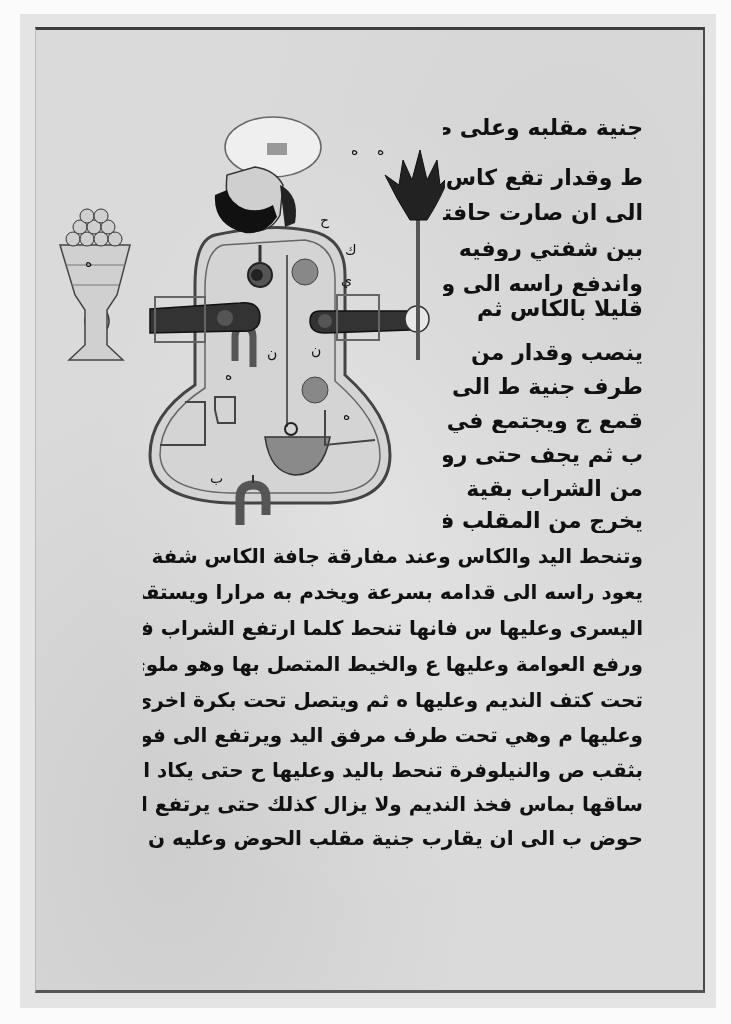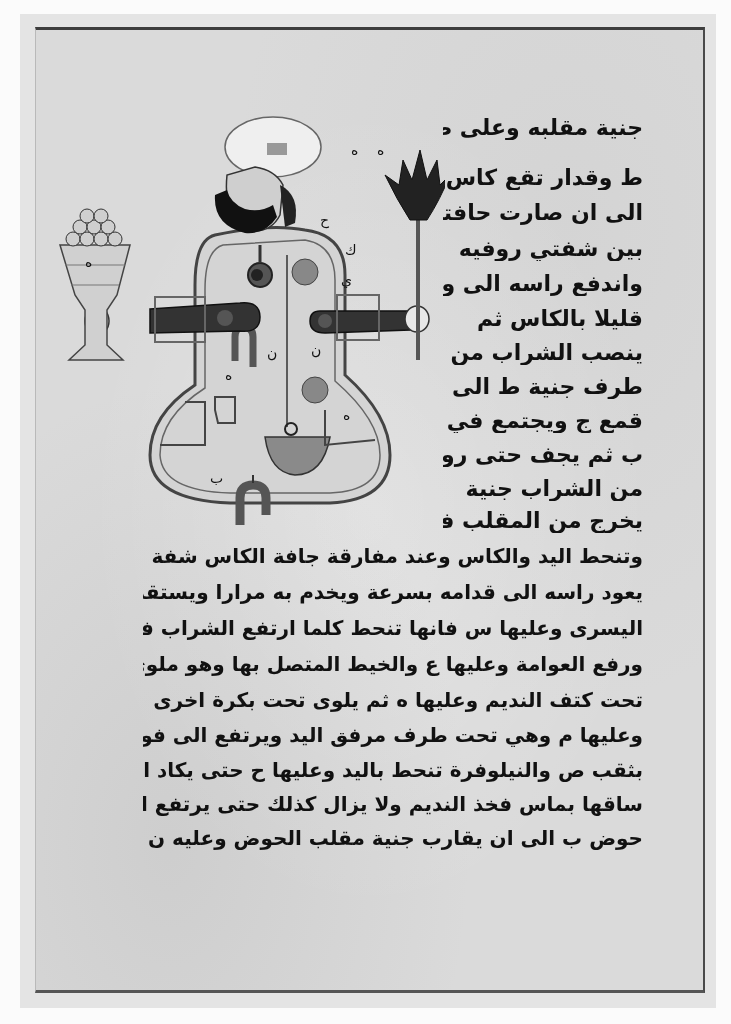--- a/index.html
+++ b/index.html
@@ -114,29 +114,29 @@
     <text x="155" y="378">ب</text>
     <text x="30" y="162">ه</text>
   </g>
 </svg>
 
 <div class="text-line col-line" style="top:115px">جنية مقلبه وعلى طرفه</div>
 <div class="text-line col-line" style="top:165px">ط وقدار تقع كاس ك</div>
 <div class="text-line col-line" style="top:200px">الى ان صارت حافته</div>
 <div class="text-line col-line" style="top:236px">بين شفتي روفيه</div>
 <div class="text-line col-line" style="top:271px">واندفع راسه الى ورايه</div>
-<div class="text-line col-line" style="top:306px">قليلا بالكاس ثم</div>
-<div class="text-line col-line" style="top:340px">ينصب الشراب من</div>
+<div class="text-line col-line" style="top:296px">قليلا بالكاس ثم</div>
+<div class="text-line col-line" style="top:340px">ينصب وقدار من</div>
 <div class="text-line col-line" style="top:374px">طرف جنية ط الى</div>
 <div class="text-line col-line" style="top:408px">قمع ج ويجتمع في حوض</div>
 <div class="text-line col-line" style="top:442px">ب ثم يجف حتى روفيه</div>
-<div class="text-line col-line" style="top:476px">من الشراب جنية</div>
+<div class="text-line col-line" style="top:476px">من الشراب بقية</div>
 <div class="text-line col-line" style="top:508px">يخرج من المقلب فيرتفع</div>
 
 <div class="text-line full-line" style="top:544px">وتنحط اليد والكاس وعند مفارقة جافة الكاس شفة النديم</div>
 <div class="text-line full-line" style="top:580px">يعود راسه الى قدامه بسرعة ويخدم به مرارا ويستقد وا ما يده</div>
 <div class="text-line full-line" style="top:616px">اليسرى وعليها س فانها تنحط كلما ارتفع الشراب في حوض ب</div>
 <div class="text-line full-line" style="top:652px">ورفع العوامة وعليها ع والخيط المتصل بها وهو ملوى على بكرة</div>
-<div class="text-line full-line" style="top:688px">تحت كتف النديم وعليها ه ثم يلوى تحت بكرة اخرى</div>
+<div class="text-line full-line" style="top:688px">تحت كتف النديم وعليها ه ثم ويتصل تحت بكرة اخرى</div>
 <div class="text-line full-line" style="top:723px">وعليها م وهي تحت طرف مرفق اليد ويرتفع الى فوق ويتصل</div>
 <div class="text-line full-line" style="top:758px">بثقب ص والنيلوفرة تنحط باليد وعليها ح حتى يكاد اسفل</div>
 <div class="text-line full-line" style="top:792px">ساقها بماس فخذ النديم ولا يزال كذلك حتى يرتفع الشراب في</div>
 <div class="text-line full-line" style="top:826px">حوض ب الى ان يقارب جنية مقلب الحوض وعليه ن فحينئذ</div>
 
 </body></html>

